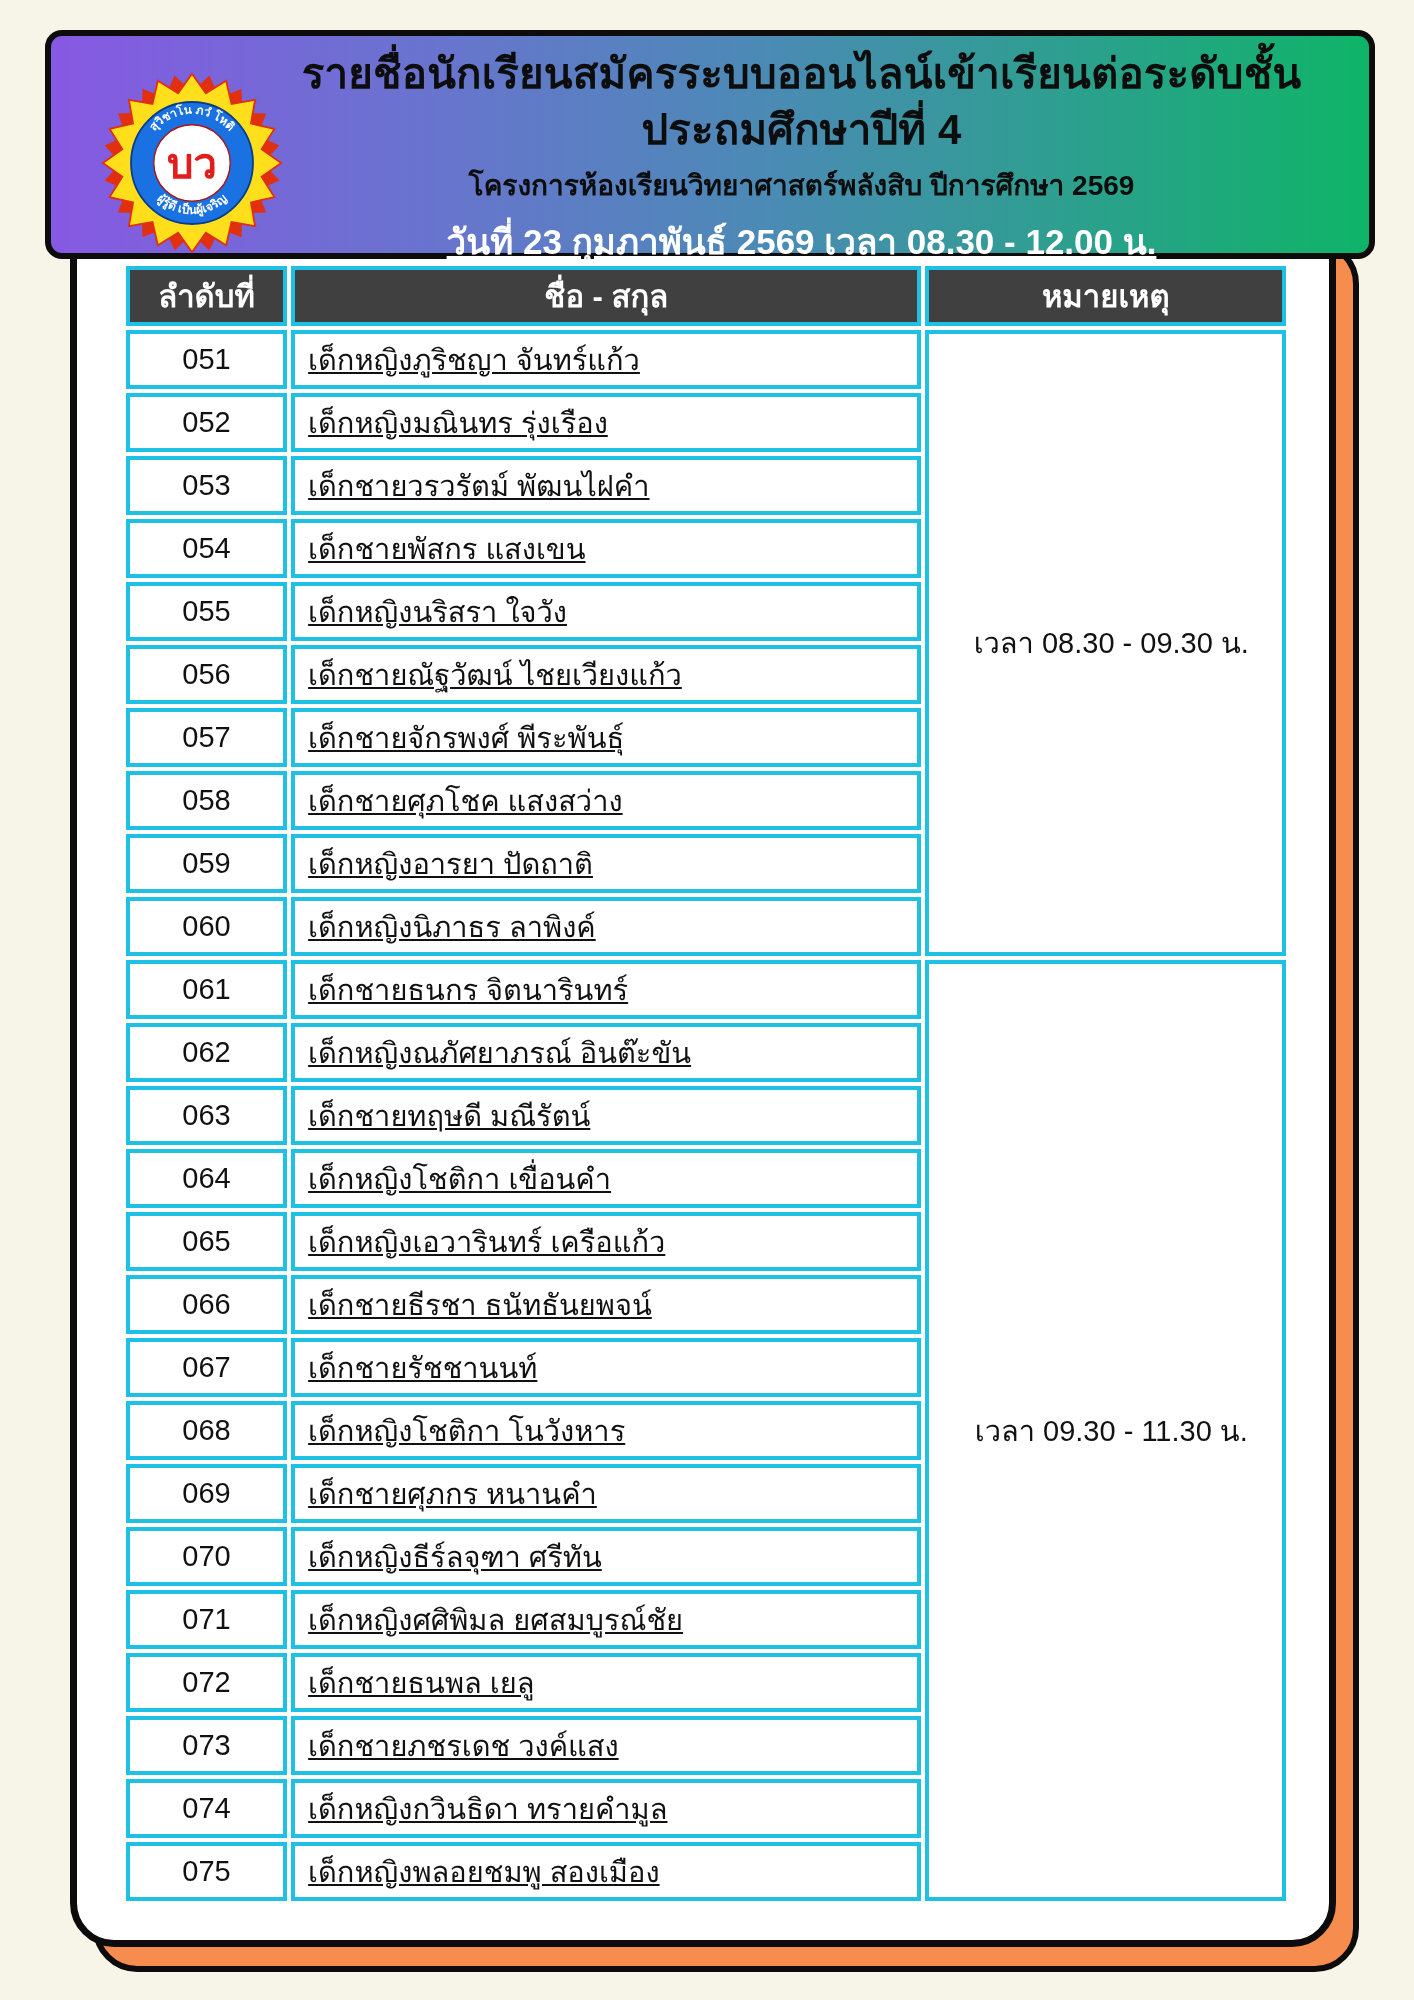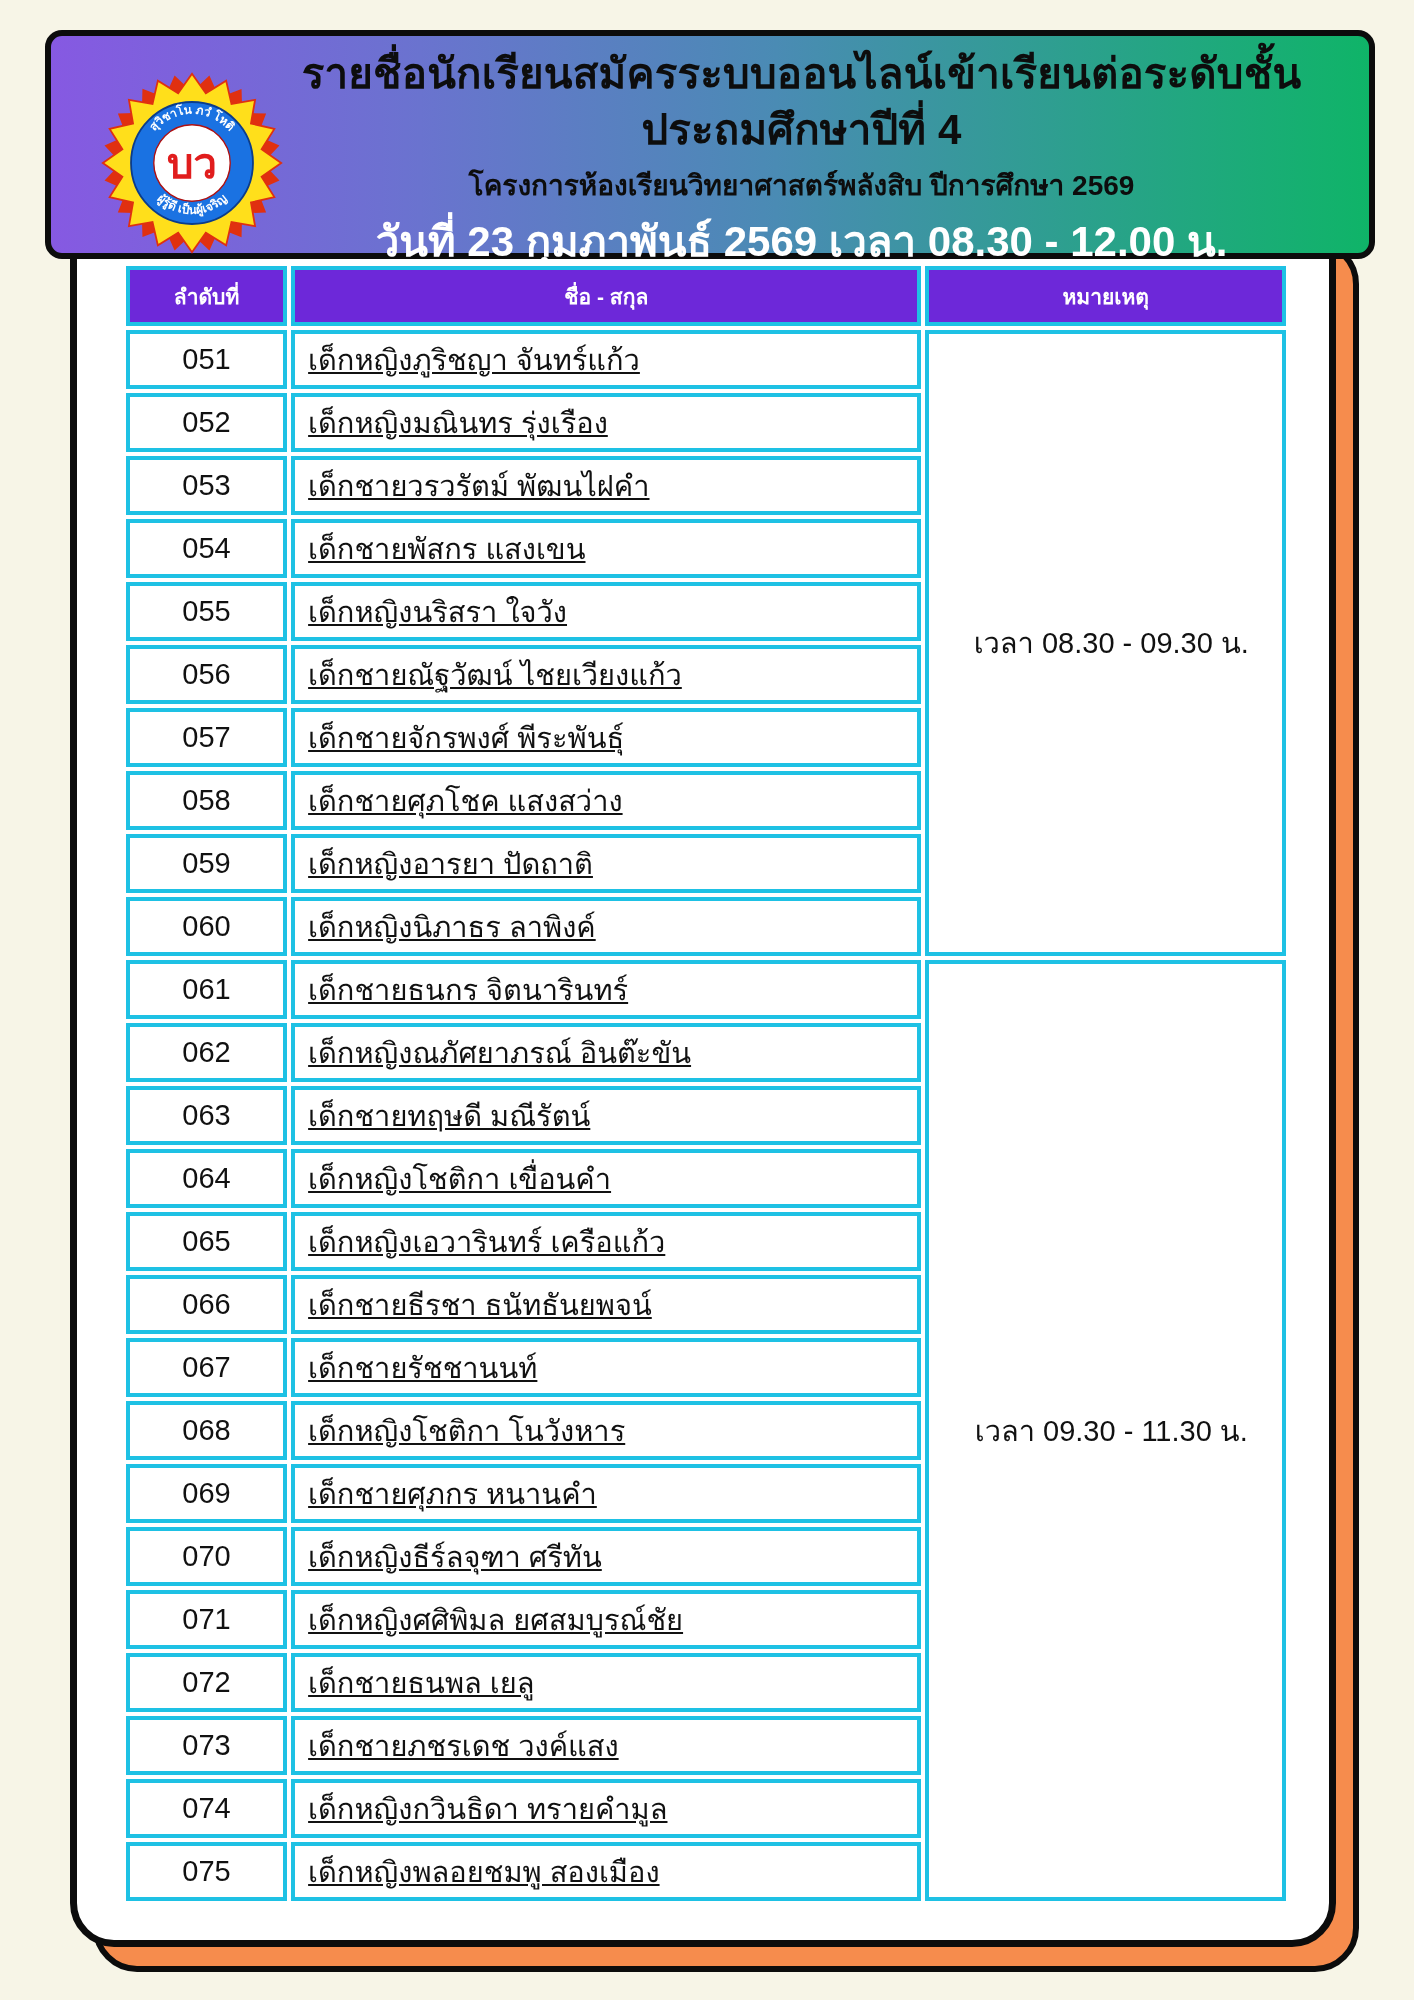--- a/index.html
+++ b/index.html
@@ -18,21 +18,21 @@
     border:6px solid #0c0c0c;border-radius:17px;
     background:linear-gradient(90deg,#8659e2 0%,#6a73cf 28%,#4a8bb4 55%,#0fb468 100%);
   }
   .banner-text{
     position:absolute;left:205px;right:22px;top:10px;bottom:8px;
     display:flex;flex-direction:column;justify-content:space-between;
     text-align:center;
   }
   .title-l1{font-size:42px;font-weight:800;color:#0d0d0d;line-height:56px;letter-spacing:.2px;}
   .title-l2{font-size:28px;font-weight:800;color:#0d0d0d;line-height:56px;}
-  .title-l3{font-size:42px;font-weight:800;color:#ffffff;line-height:56px;text-decoration:underline;}
+  .title-l3{font-size:35px;font-weight:800;color:#ffffff;line-height:56px;text-decoration:underline;}
 
   .logo{position:absolute;left:50px;top:36px;width:182px;height:182px;}
 
   
   .card-shadow{
     position:absolute;left:93px;top:240px;width:1266px;height:1732px;
     box-sizing:border-box;background:#f68c4d;
     border:6px solid #0c0c0c;border-radius:44px;
   }
   .card{
@@ -50,22 +50,22 @@
   .roster col.c-no{width:160px;}
   .roster col.c-name{width:626px;}
   .roster col.c-remark{width:358px;}
   .roster th,.roster td{
     border:4px solid #1ec1e4;
     box-sizing:border-box;
     font-size:29px;color:#111;
     background:#ffffff;
   }
   .roster th{
-    background:#6d28d9;color:#ffffff;
-    font-weight:700;font-size:21px;height:60px;
+    background:#404040;color:#ffffff;
+    font-weight:700;font-size:31px;height:60px;
   }
   .roster td{height:59px;}
   td.cell-no{text-align:center;}
   td.cell-name{padding-left:13px;text-align:left;text-decoration:underline;}
   td.cell-remark{text-align:center;vertical-align:middle;padding-left:12px;}
 </style>
 </head>
 <body>
 
 <div class="page">

